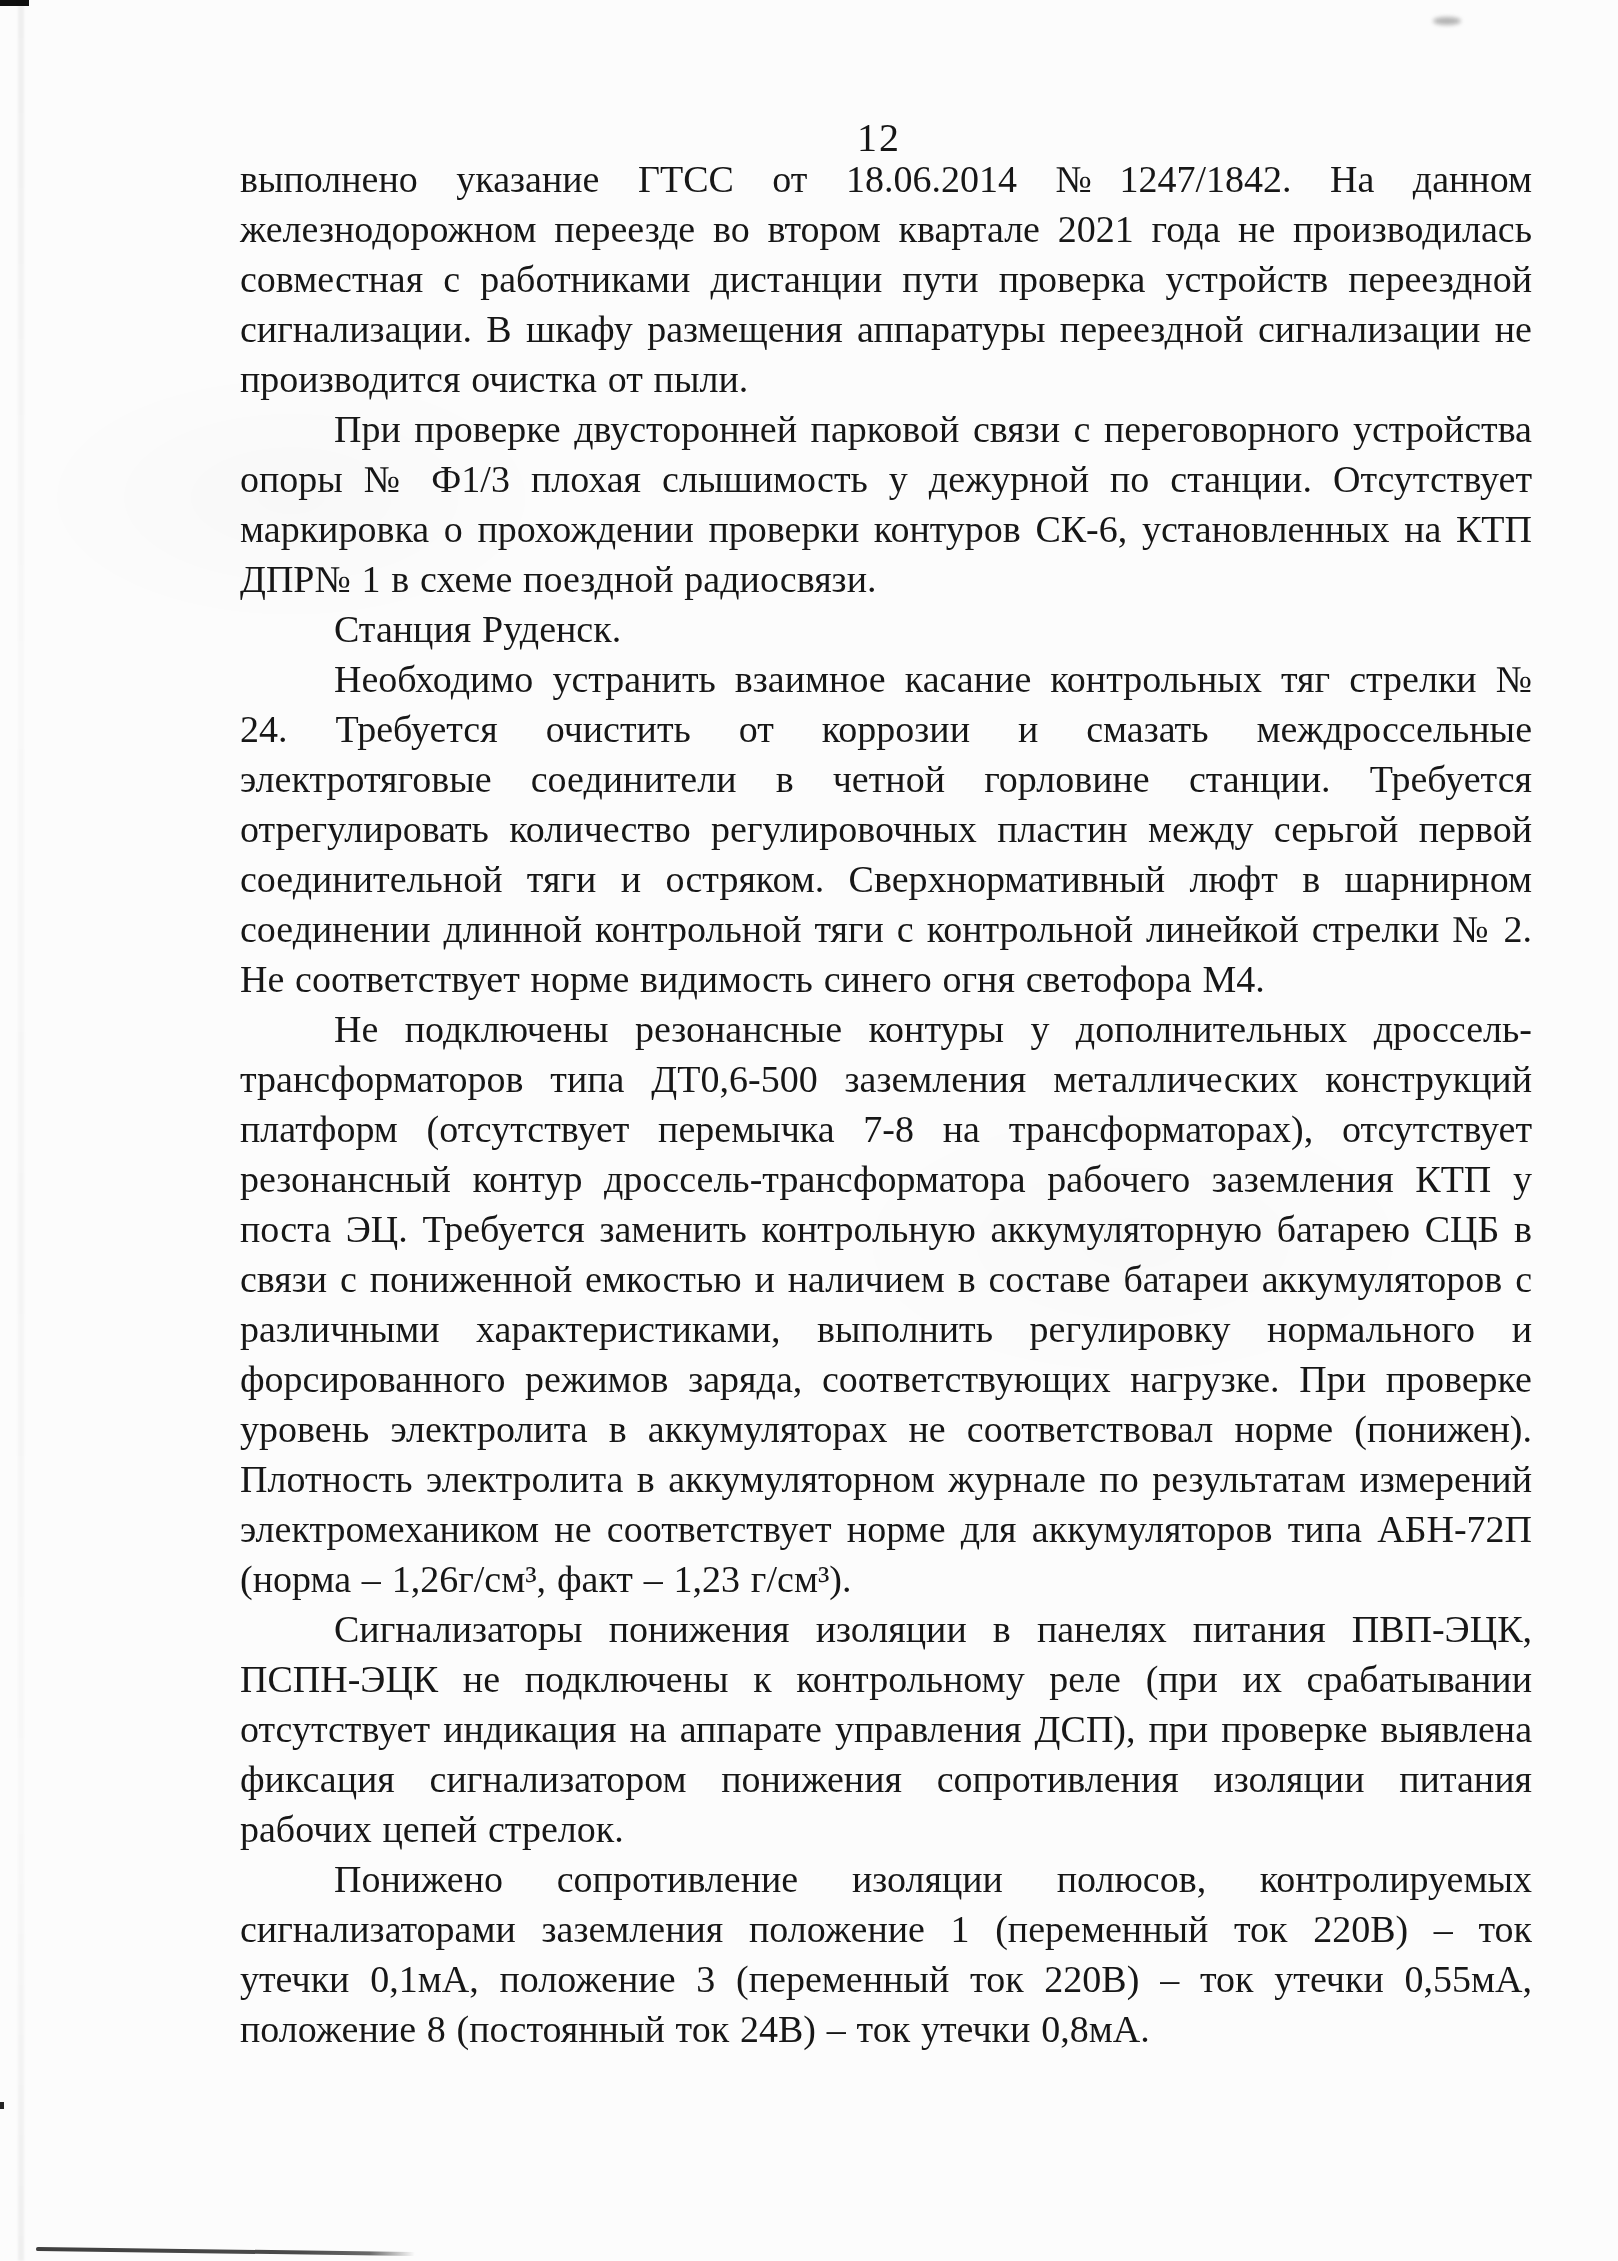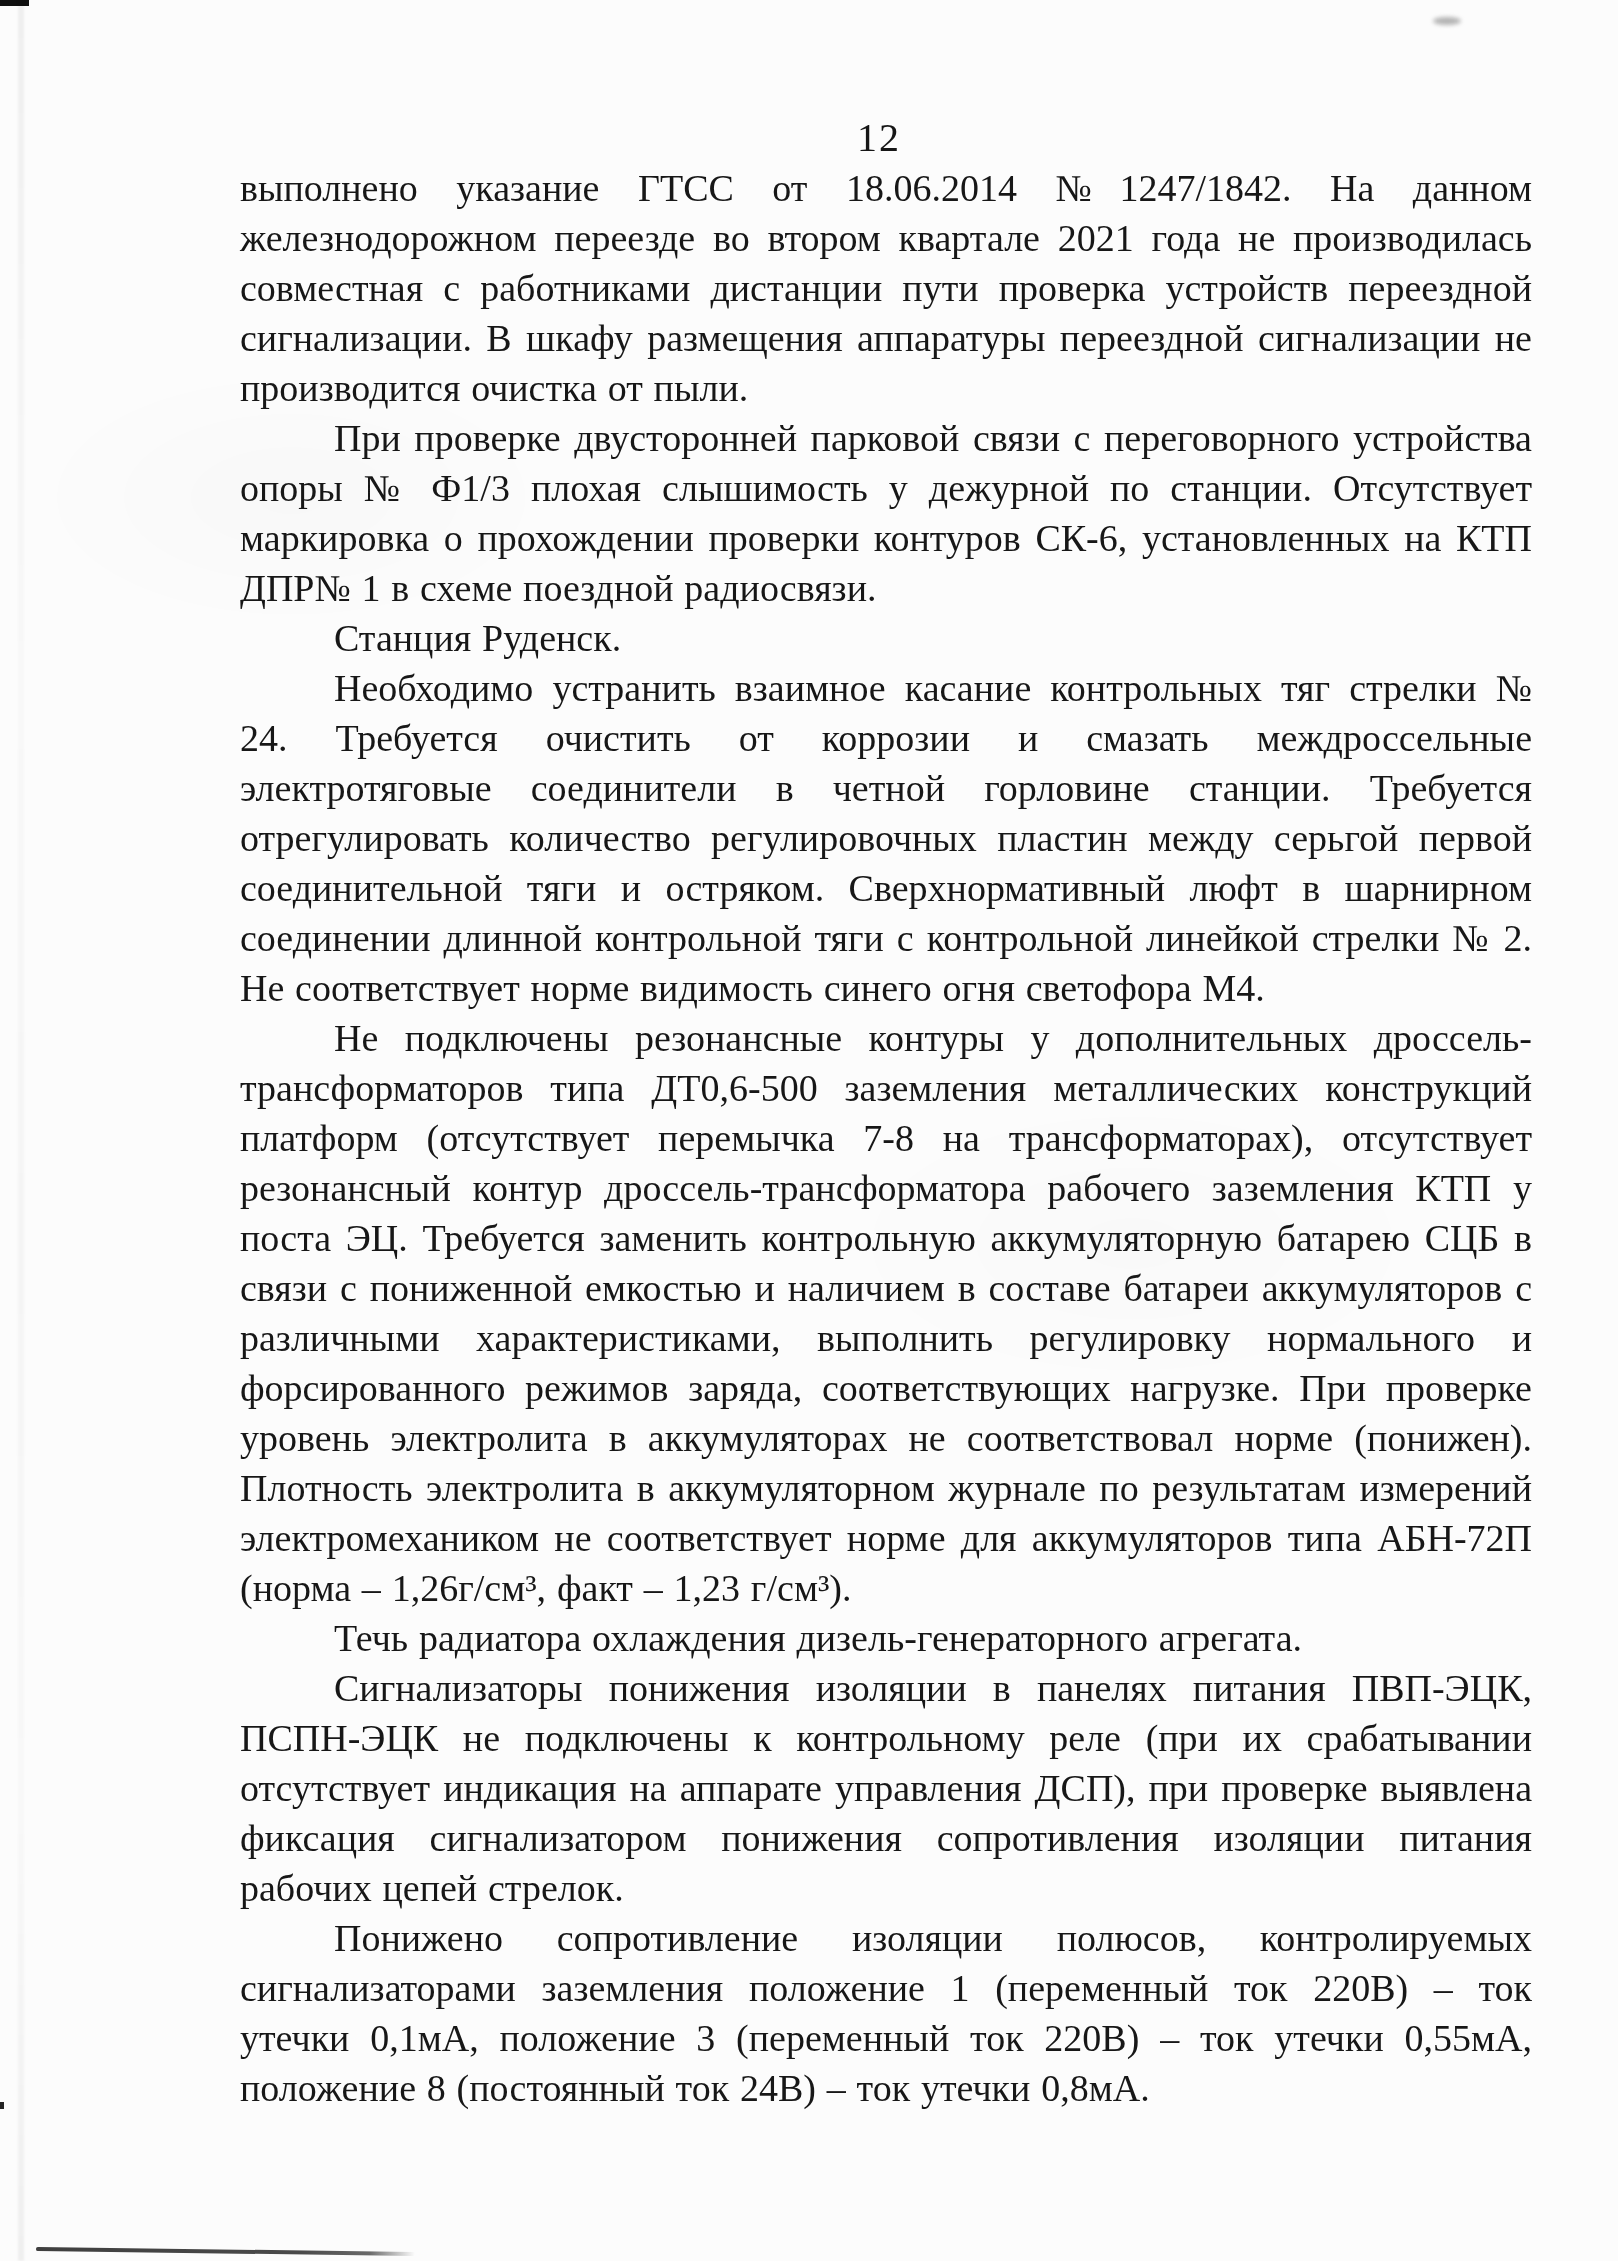--- a/index.html
+++ b/index.html
@@ -32,21 +32,21 @@
     font-size: 40px;
     line-height: 1;
     color: #161616;
     letter-spacing: 1.9px;
     margin-top: 40px;
   }
 
   .text-block {
     position: absolute;
     left: 240px;
-    top: 163px;
+    top: 154px;
     width: 1292px;
     font-size: 38px;
     line-height: 50px;
     text-align: justify;
     text-justify: inter-word;
     color: #171717;
   }
 
   .text-block p {
     margin: 0;
@@ -120,21 +120,20 @@
 <div class="page">
 
   <div class="page-number">12</div>
 
   <div class="text-block" id="paragraphs">
       <p class="para no-indent">выполнено указание ГТСС от 18.06.2014 №1247/1842. На данном железнодорожном переезде во втором квартале 2021 года не производилась совместная с работниками дистанции пути проверка устройств переездной сигнализации. В шкафу размещения аппаратуры переездной сигнализации не производится очистка от пыли.</p>
       <p class="para">При проверке двусторонней парковой связи с переговорного устройства опоры № Ф1/3 плохая слышимость у дежурной по станции. Отсутствует маркировка о прохождении проверки контуров СК-6, установленных на КТП ДПР№ 1 в схеме поездной радиосвязи.</p>
       <p class="para">Станция Руденск.</p>
       <p class="para">Необходимо устранить взаимное касание контрольных тяг стрелки № 24. Требуется очистить от коррозии и смазать междроссельные электротяговые соединители в четной горловине станции. Требуется отрегулировать количество регулировочных пластин между серьгой первой соединительной тяги и остряком. Сверхнормативный люфт в шарнирном соединении длинной контрольной тяги с контрольной линейкой стрелки № 2. Не соответствует норме видимость синего огня светофора М4.</p>
       <p class="para">Не подключены резонансные контуры у дополнительных дроссель-трансформаторов типа ДТ0,6-500 заземления металлических конструкций платформ (отсутствует перемычка 7-8 на трансформаторах), отсутствует резонансный контур дроссель-трансформатора рабочего заземления КТП у поста ЭЦ.  Требуется заменить контрольную аккумуляторную батарею СЦБ в связи с пониженной емкостью и наличием в составе батареи аккумуляторов с различными характеристиками, выполнить регулировку нормального и форсированного режимов заряда, соответствующих нагрузке. При проверке уровень электролита в аккумуляторах не соответствовал норме (понижен). Плотность электролита в аккумуляторном журнале по результатам измерений электромехаником не соответствует норме для аккумуляторов типа АБН-72П (норма – 1,26г/см³, факт – 1,23 г/см³).</p>
-      <p class="para">Течь радиатора охлаждения дизель-генераторного агрегата.</p>
       <p class="para">Сигнализаторы понижения изоляции в панелях питания ПВП-ЭЦК, ПСПН-ЭЦК не подключены к контрольному реле (при их срабатывании отсутствует индикация на аппарате управления ДСП), при проверке выявлена фиксация сигнализатором понижения сопротивления изоляции питания рабочих цепей стрелок.</p>
       <p class="para">Понижено сопротивление изоляции полюсов, контролируемых сигнализаторами заземления положение 1 (переменный ток 220В) – ток утечки 0,1мА, положение 3 (переменный ток 220В) – ток утечки 0,55мА, положение 8 (постоянный ток 24В) – ток утечки 0,8мА.</p>
     </div>
 
   <div class="artifact corner-mark"></div>
   <div class="artifact smudge"></div>
   <div class="artifact left-streak"></div>
   <div class="artifact left-tick"></div>
   <div class="artifact bottom-line"></div>
 

